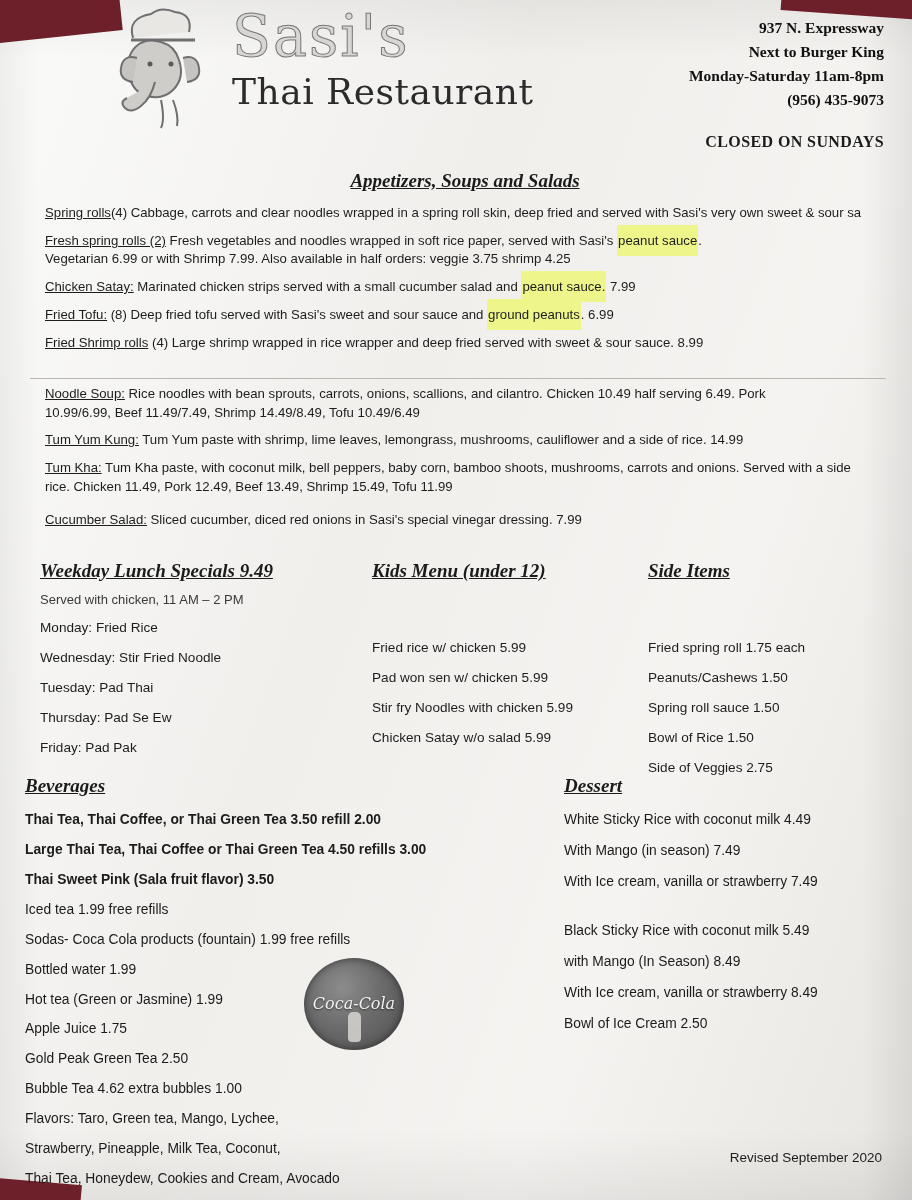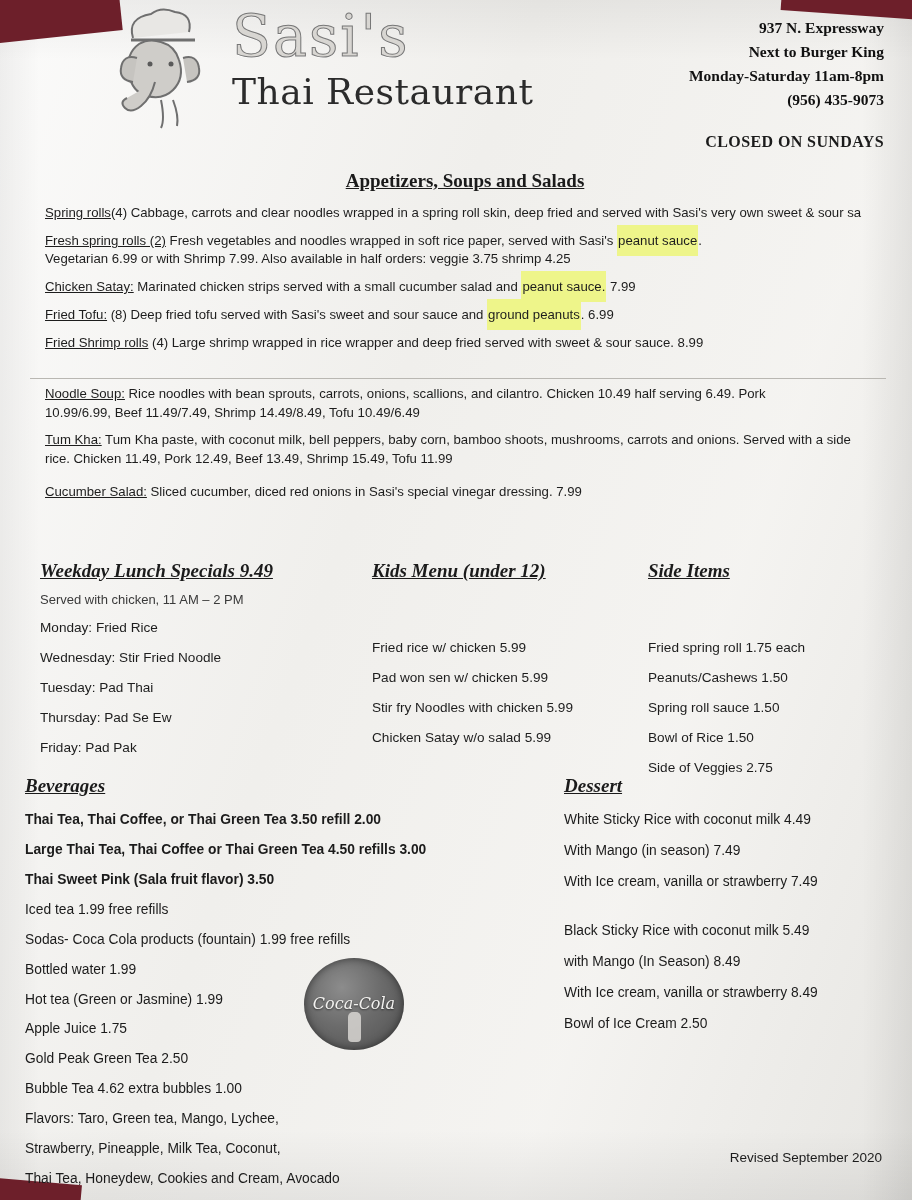--- a/index.html
+++ b/index.html
@@ -118,20 +118,21 @@
     font-family: "Liberation Serif", serif;
     font-weight: bold;
     font-size: 16px;
     letter-spacing: 0.4px;
   }
 
   
   .sec-title {
     font-family: "Liberation Serif", serif;
     font-weight: bold;
+    font-style: italic;
     font-size: 19px;
     text-decoration: underline;
     text-align: center;
   }
   h2.col-title {
     font-family: "Liberation Serif", serif;
     font-weight: bold;
     font-style: italic;
     font-size: 19px;
     text-decoration: underline;
@@ -341,20 +342,23 @@
     </div>
 
     <div class="rule"></div>
 
     <div class="noodles">
       <div class="item">
         <span class="nm">Noodle Soup:</span><span>  Rice noodles with bean sprouts, carrots, onions, scallions, and cilantro.   Chicken 10.49    half serving 6.49.  Pork</span>
         <div>10.99/6.99, Beef 11.49/7.49, Shrimp 14.49/8.49, Tofu 10.49/6.49</div>
       </div>
       <div class="item">
+        <span class="nm">Tum Yum Kung:</span><span> Tum Yum paste with shrimp, lime leaves, lemongrass, mushrooms, cauliflower and a side of rice.   14.99</span>
+      </div>
+      <div class="item">
         <span class="nm">Tum Kha:</span><span>  Tum Kha paste, with coconut milk, bell peppers, baby corn, bamboo shoots, mushrooms, carrots and onions.  Served with a side</span>
         <div>rice.  Chicken 11.49, Pork 12.49, Beef 13.49, Shrimp 15.49, Tofu 11.99</div>
       </div>
       <div class="item" style="margin-top:14px;">
         <span class="nm">Cucumber Salad:</span><span> Sliced cucumber, diced red onions in Sasi's special vinegar dressing.  7.99</span>
       </div>
     </div>
 
     <div class="col-lunch">
       <h2 class="col-title">Weekday Lunch Specials  9.49</h2>

